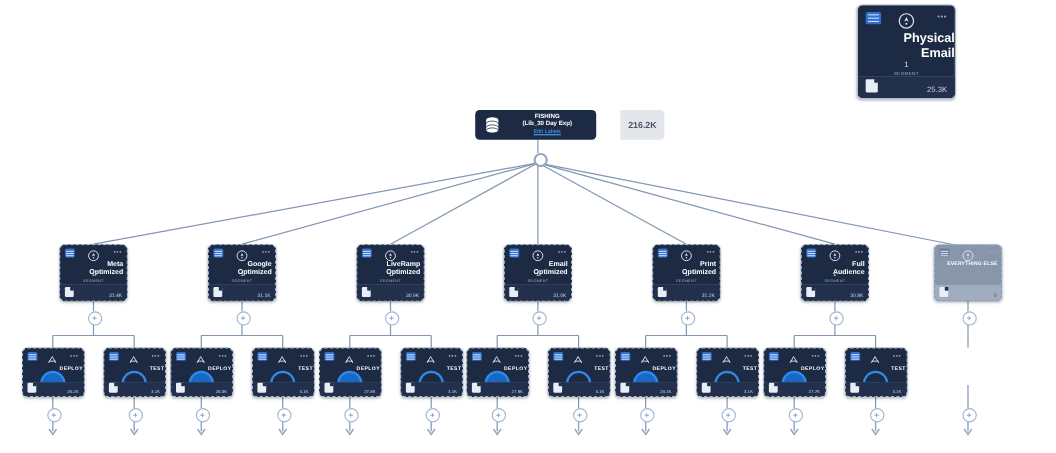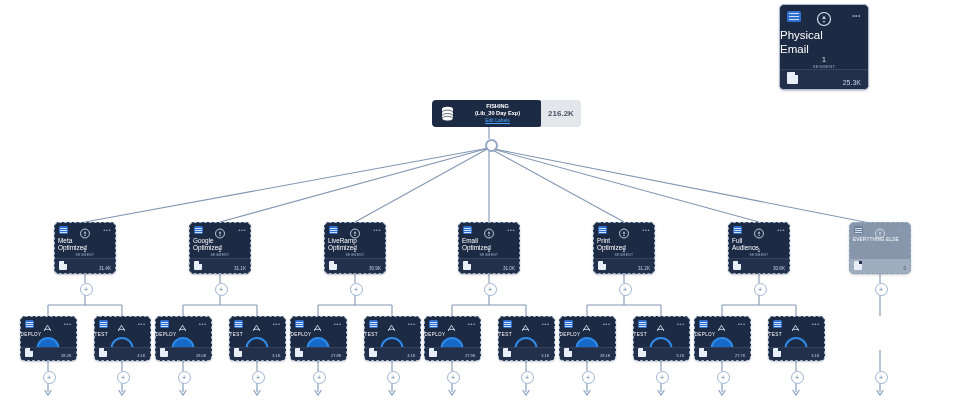--- a/index.html
+++ b/index.html
@@ -14,37 +14,37 @@
   .card{position:absolute;background:#1d2a44;border-radius:5px;box-sizing:border-box;
         border:1px solid #8fa3bf;box-shadow:0 1px 2px rgba(20,30,50,.25);}
   .card.dashed{border:1px dashed #9db0c9;}
   .card .chead{position:relative;height:13px;}
   .card .mini-logo{position:absolute;left:4px;top:3px;width:9px;height:8px;border-radius:1.5px;
         background:#2f6fd0;}
   .card .mini-logo:after{content:"";position:absolute;left:1px;top:2px;width:7px;height:1px;
         background:#cfe0f7;box-shadow:0 2px 0 #cfe0f7,0 4px 0 #cfe0f7;}
   .card .dots{position:absolute;right:4px;top:4px;color:#8fa3bf;font-size:6px;letter-spacing:.5px;line-height:6px;}
   .card .hub{position:absolute;left:50%;top:2px;transform:translateX(-50%);width:11px;height:11px;}
-  .card .title{color:#ffffff;font-weight:normal;text-align:left;line-height:1.15;}
+  .card .title{color:#ffffff;font-weight:bold;text-align:right;line-height:1.15;}
   .card .footbar{position:absolute;left:0;right:0;bottom:0;height:14px;
         border-top:1px solid #33425f;background:#22304c;border-radius:0 0 4px 4px;}
   .card .fileicon{position:absolute;left:4px;bottom:3px;width:8px;height:9px;background:#e8eef7;border-radius:1px;}
   .card .fileicon:after{content:"";position:absolute;right:0;top:0;border-width:0 0 3px 3px;
         border-style:solid;border-color:transparent transparent #22304c #22304c;}
   .card .count{position:absolute;right:4px;bottom:2px;color:#c6d3e6;font-size:5px;}
 
   
   #root-node{position:absolute;left:432px;top:100px;width:110px;height:27px;background:#1d2a44;
         border-radius:4px;display:flex;align-items:center;}
   #root-node .db-icon{width:20px;margin-left:5px;display:flex;justify-content:center;}
   #root-node .rtext{flex:1;text-align:center;padding-right:4px;}
   #root-node .rname{color:#fff;font-size:5.6px;font-weight:bold;line-height:7px;}
   #root-node .rsub{color:#fff;font-size:5.6px;font-weight:bold;line-height:7px;}
   #root-node .redit{color:#4aa3ff;font-size:5px;line-height:7px;text-decoration:underline;}
-  #root-count{position:absolute;left:541px;top:100px;width:40px;height:27px;background:#e3e6ea;
+  #root-count{position:absolute;left:564px;top:100px;width:40px;height:27px;background:#e3e6ea;
         border-radius:0 4px 4px 0;color:#4a5565;font-size:8px;font-weight:bold;
         display:flex;align-items:center;justify-content:center;}
 
   
   .l2{width:62px;height:52px;}
   .l2 .title{font-size:6.4px;margin-top:1px;padding:0 3px;}
   .l2 .segwrap{position:absolute;left:50%;transform:translateX(-50%);bottom:15px;text-align:center;width:40px;}
   .l2 .segnum{color:#dbe5f4;font-size:5px;line-height:6px;}
   .l2 .segtxt{color:#9fb2cc;font-size:3.4px;letter-spacing:.3px;line-height:5px;}
   .l2 .count{font-size:4.6px;}

